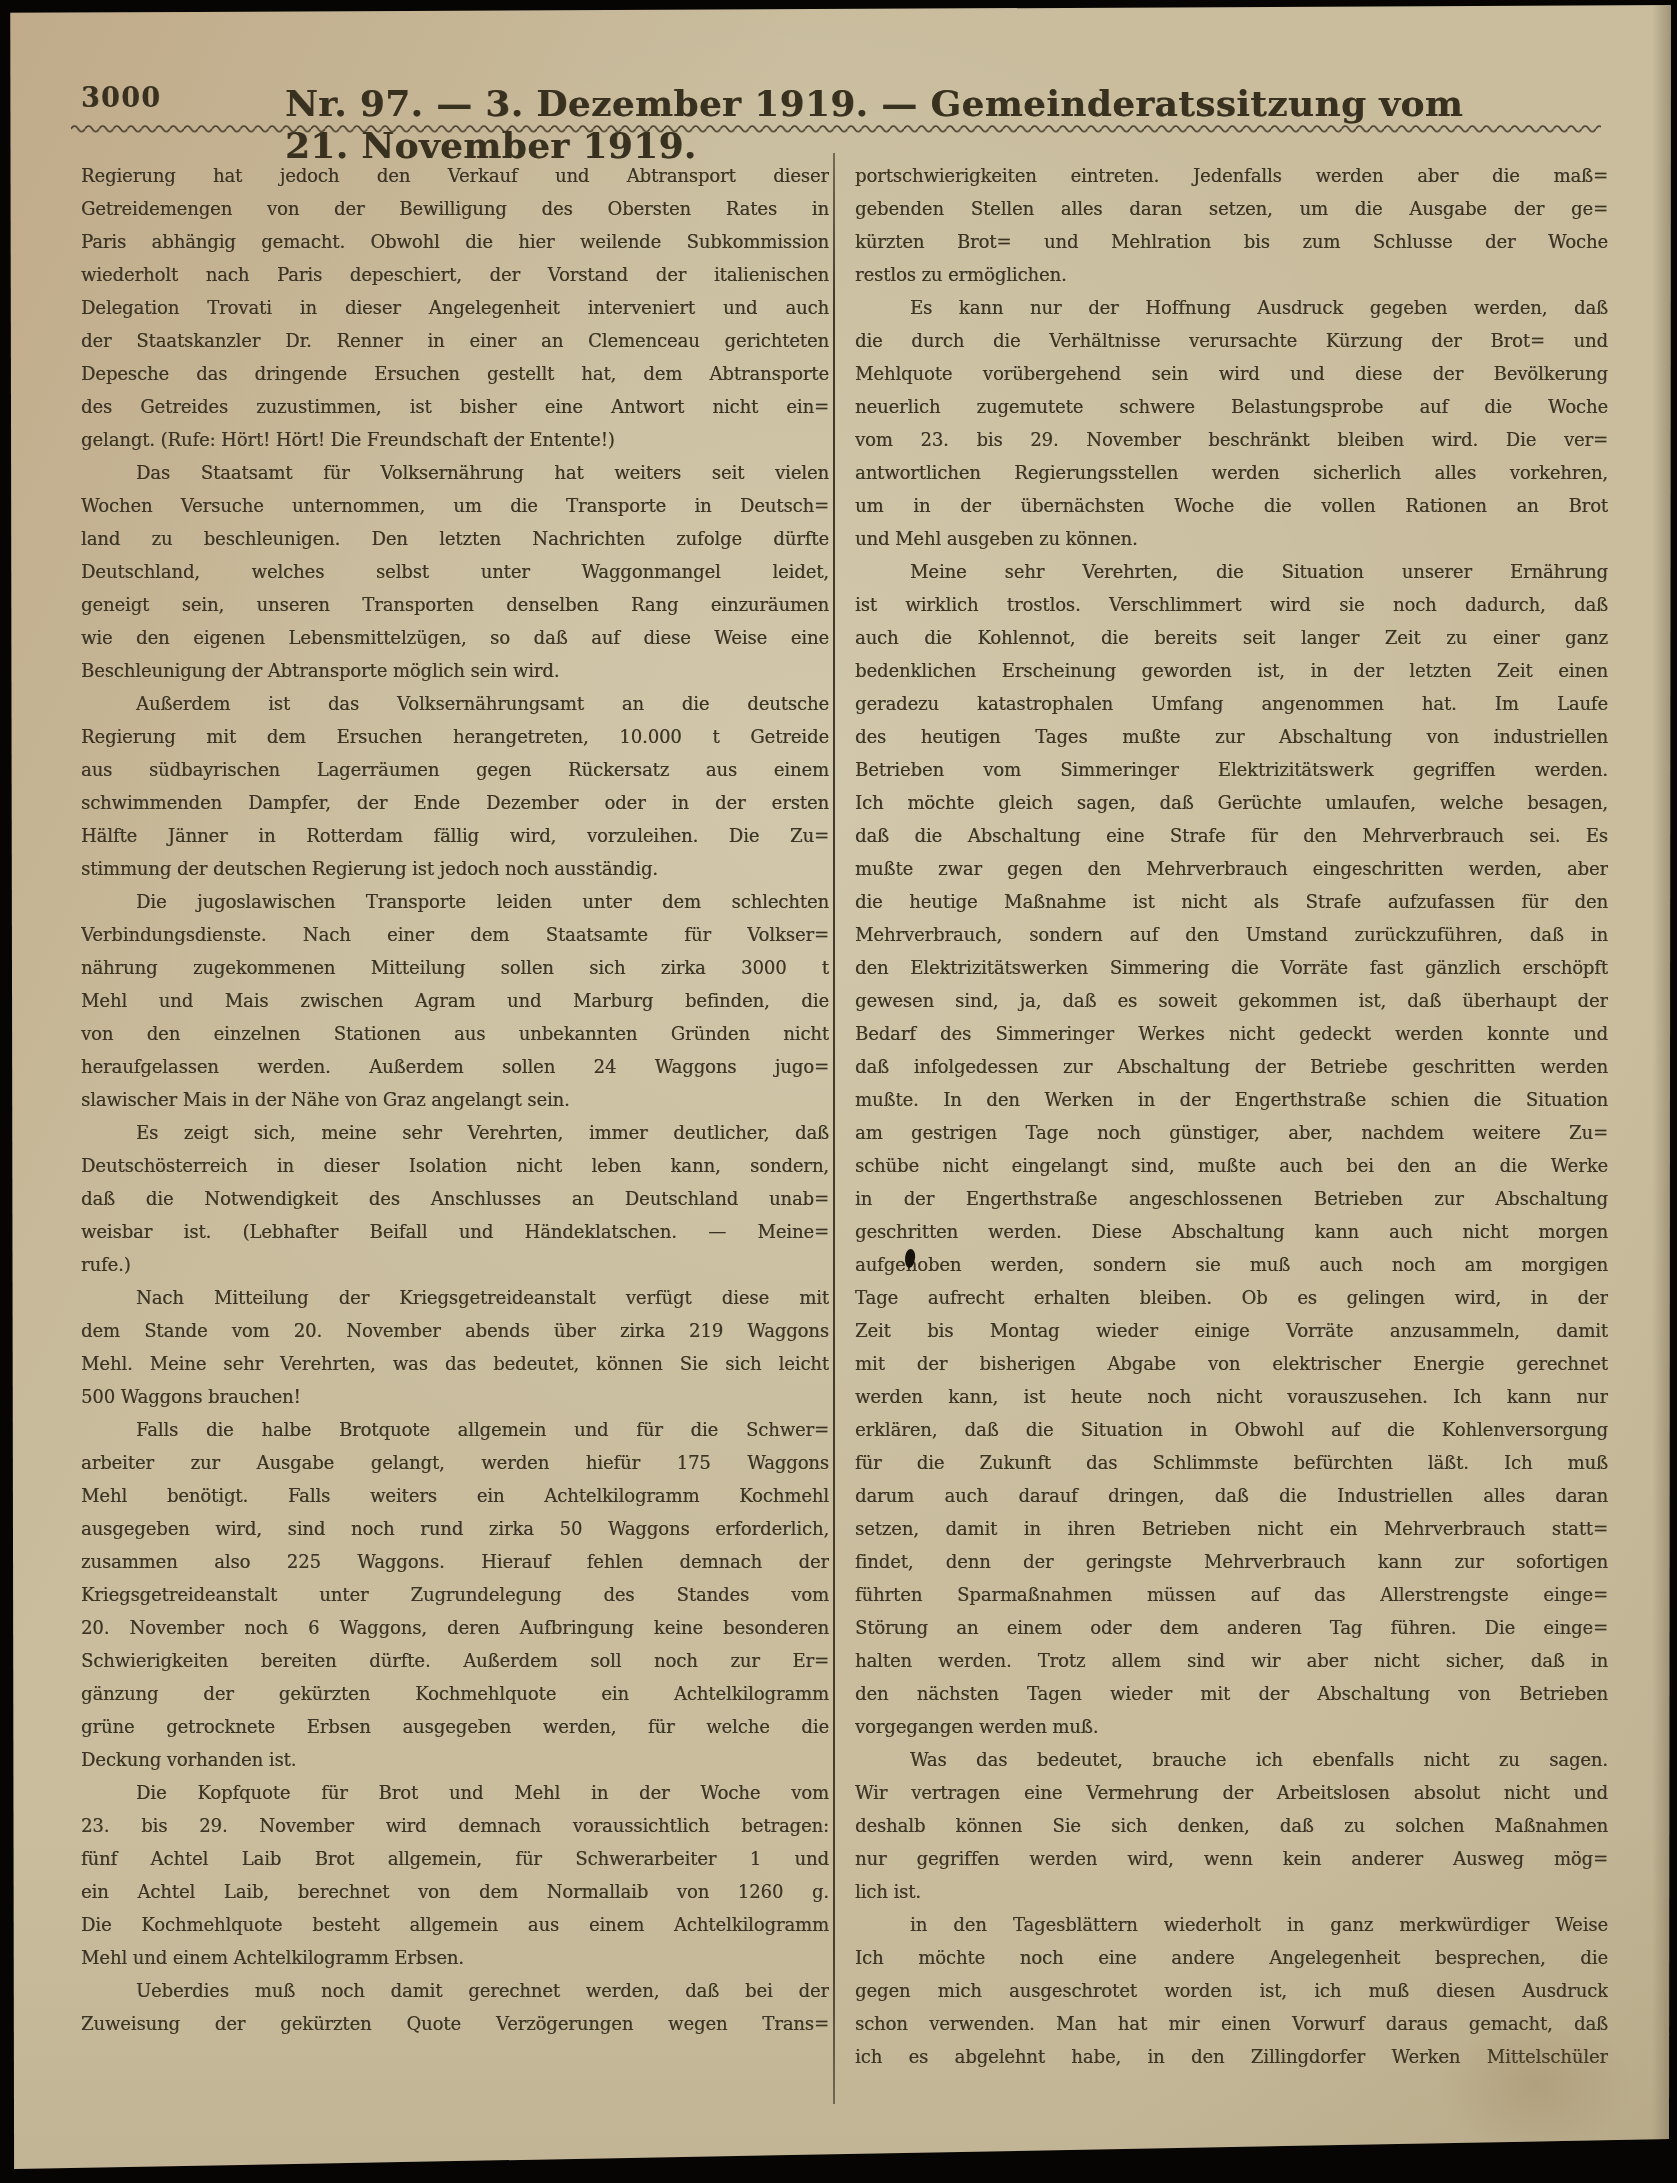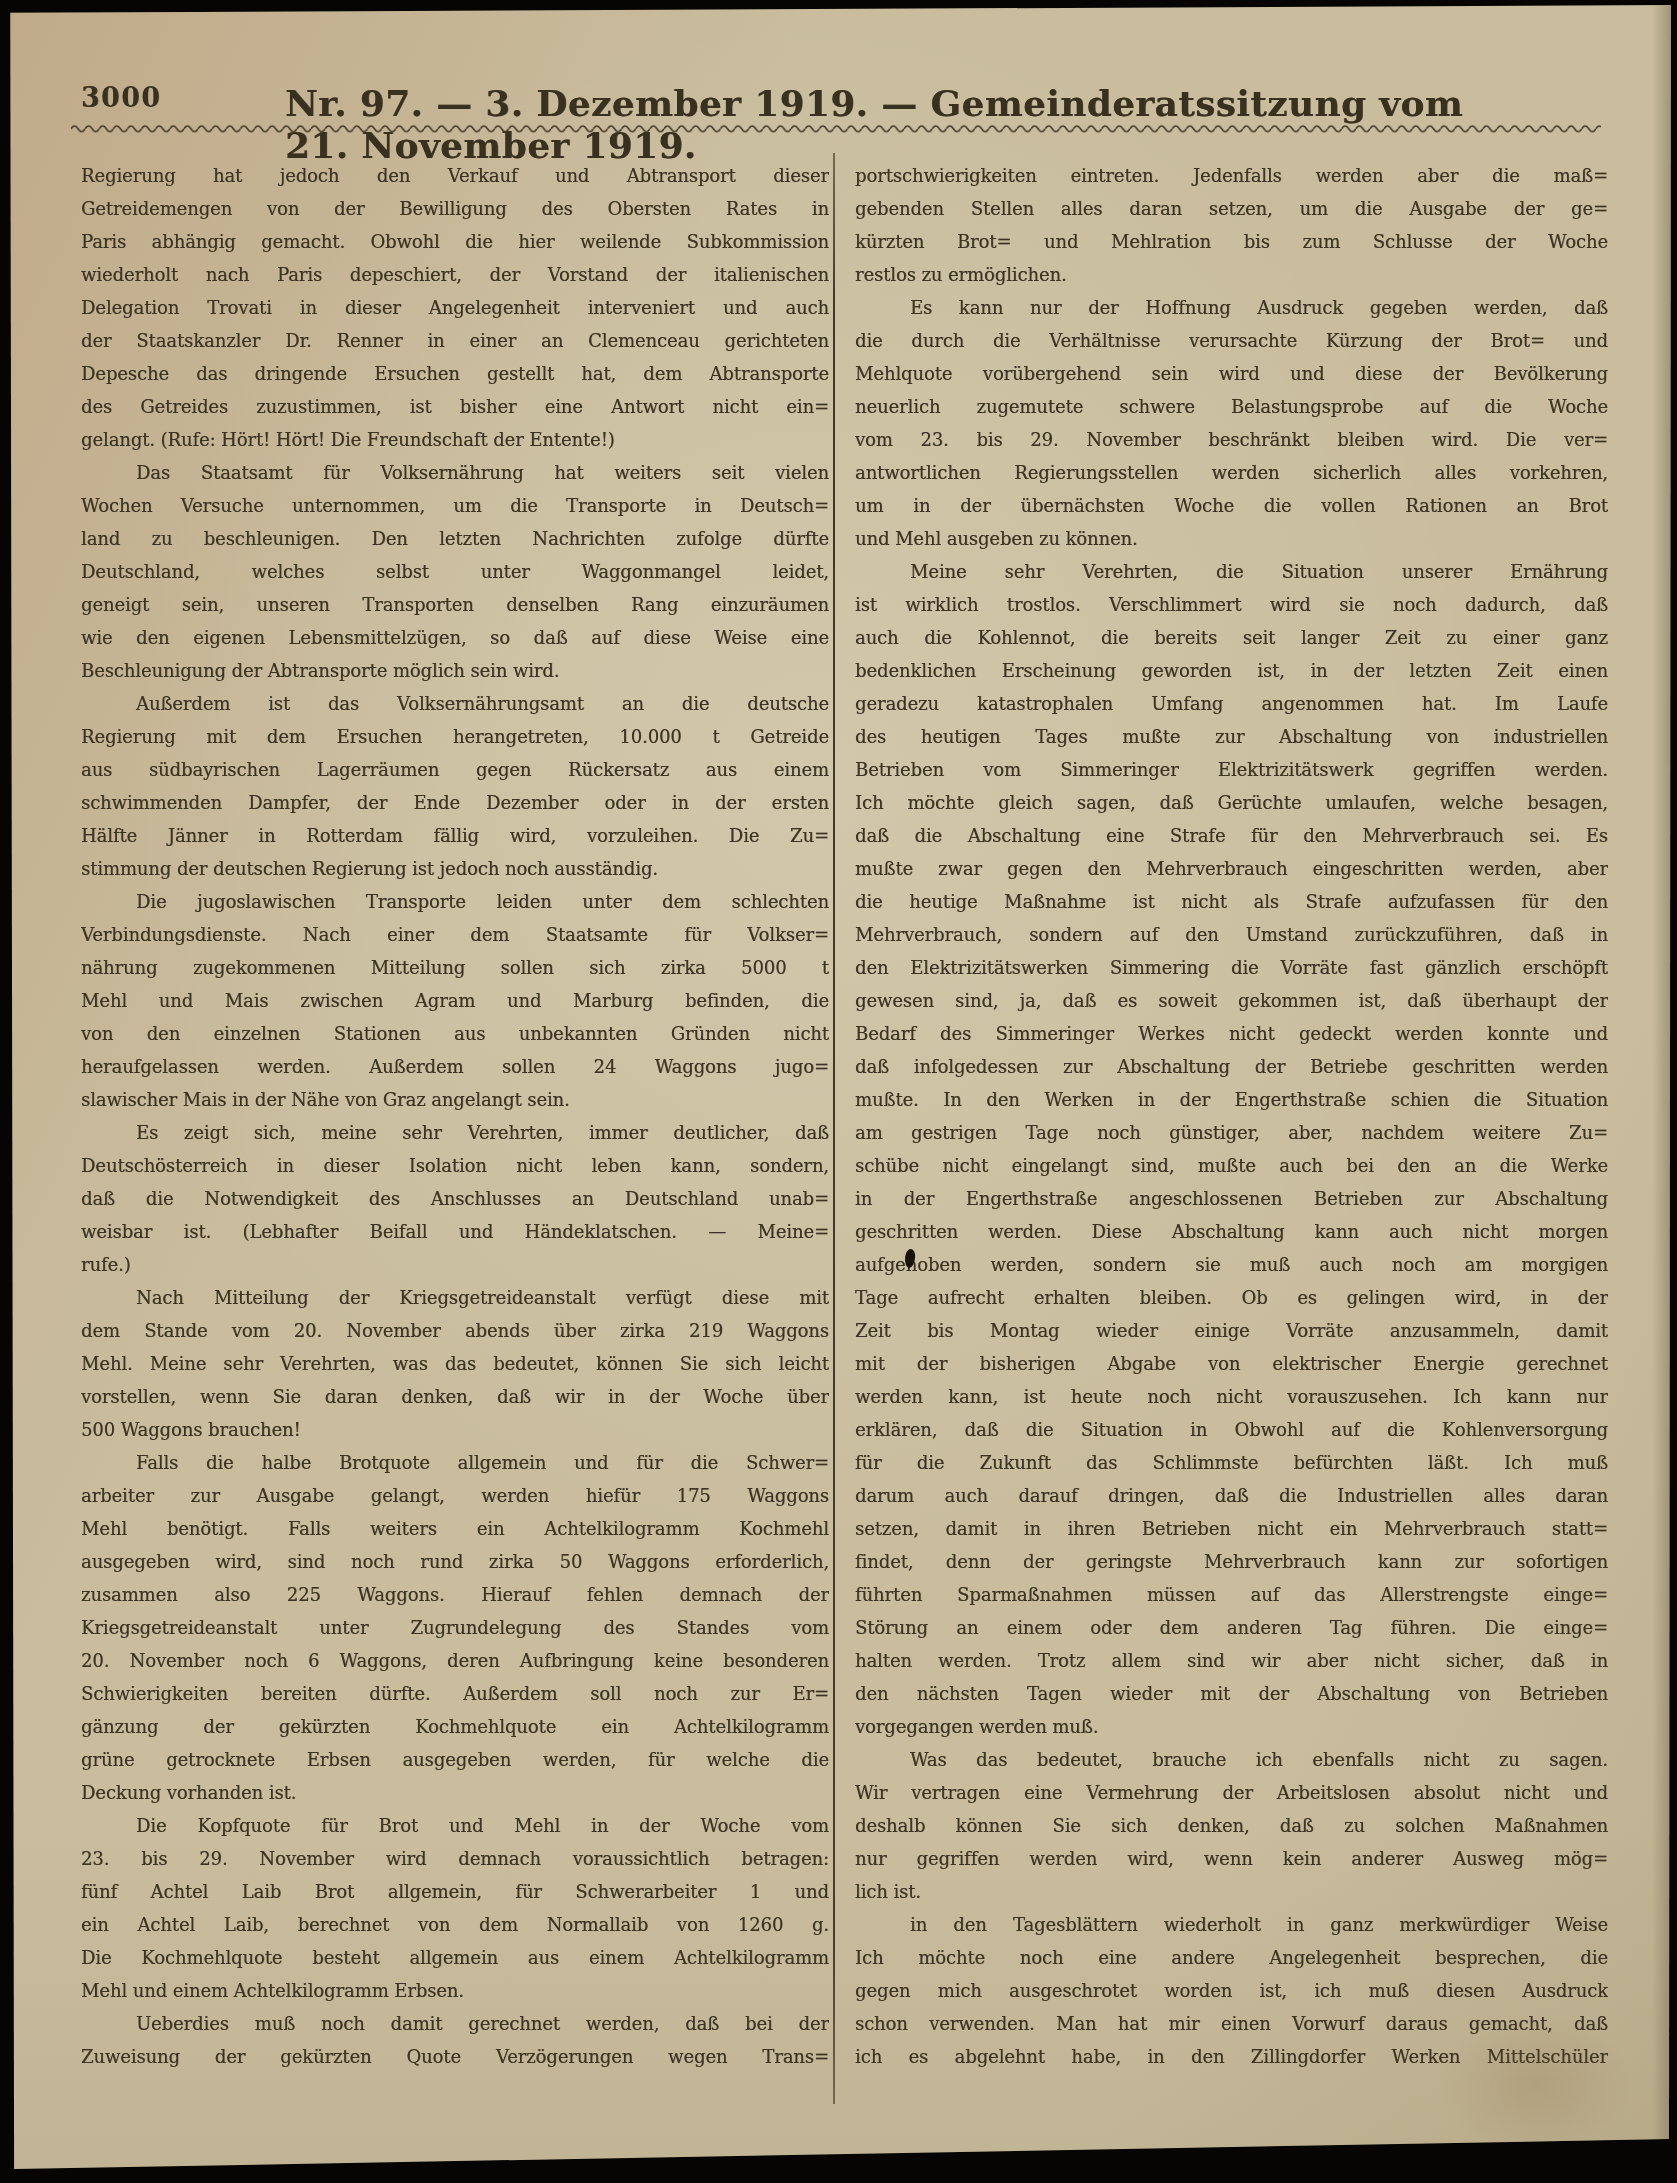--- a/index.html
+++ b/index.html
@@ -98,38 +98,37 @@
         <div class="line">Außerdem ist das Volksernährungsamt an die deutsche</div>
         <div class="line">Regierung mit dem Ersuchen herangetreten, 10.000 t Getreide</div>
         <div class="line">aus südbayrischen Lagerräumen gegen Rückersatz aus einem</div>
         <div class="line">schwimmenden Dampfer, der Ende Dezember oder in der ersten</div>
         <div class="line">Hälfte Jänner in Rotterdam fällig wird, vorzuleihen. Die Zu=</div>
         <div class="line last">stimmung der deutschen Regierung ist jedoch noch ausständig.</div>
       </div>
       <div class="para indent">
         <div class="line">Die jugoslawischen Transporte leiden unter dem schlechten</div>
         <div class="line">Verbindungsdienste. Nach einer dem Staatsamte für Volkser=</div>
-        <div class="line">nährung zugekommenen Mitteilung sollen sich zirka 5000 t</div>
+        <div class="line">nährung zugekommenen Mitteilung sollen sich zirka 3000 t</div>
         <div class="line">Mehl und Mais zwischen Agram und Marburg befinden, die</div>
         <div class="line">von den einzelnen Stationen aus unbekannten Gründen nicht</div>
         <div class="line">heraufgelassen werden. Außerdem sollen 24 Waggons jugo=</div>
         <div class="line last">slawischer Mais in der Nähe von Graz angelangt sein.</div>
       </div>
       <div class="para indent">
         <div class="line">Es zeigt sich, meine sehr Verehrten, immer deutlicher, daß</div>
         <div class="line">Deutschösterreich in dieser Isolation nicht leben kann, sondern,</div>
         <div class="line">daß die Notwendigkeit des Anschlusses an Deutschland unab=</div>
         <div class="line">weisbar ist. (Lebhafter Beifall und Händeklatschen. — Meine=</div>
         <div class="line last">rufe.)</div>
       </div>
       <div class="para indent">
         <div class="line">Nach Mitteilung der Kriegsgetreideanstalt verfügt diese mit</div>
         <div class="line">dem Stande vom 20. November abends über zirka 219 Waggons</div>
         <div class="line">Mehl. Meine sehr Verehrten, was das bedeutet, können Sie sich leicht</div>
-        <div class="line">vorstellen, wenn Sie daran denken, daß wir in der Woche über</div>
         <div class="line last">500 Waggons brauchen!</div>
       </div>
       <div class="para indent">
         <div class="line">Falls die halbe Brotquote allgemein und für die Schwer=</div>
         <div class="line">arbeiter zur Ausgabe gelangt, werden hiefür 175 Waggons</div>
         <div class="line">Mehl benötigt. Falls weiters ein Achtelkilogramm Kochmehl</div>
         <div class="line">ausgegeben wird, sind noch rund zirka 50 Waggons erforderlich,</div>
         <div class="line">zusammen also 225 Waggons. Hierauf fehlen demnach der</div>
         <div class="line">Kriegsgetreideanstalt unter Zugrundelegung des Standes vom</div>
         <div class="line">20. November noch 6 Waggons, deren Aufbringung keine besonderen</div>

